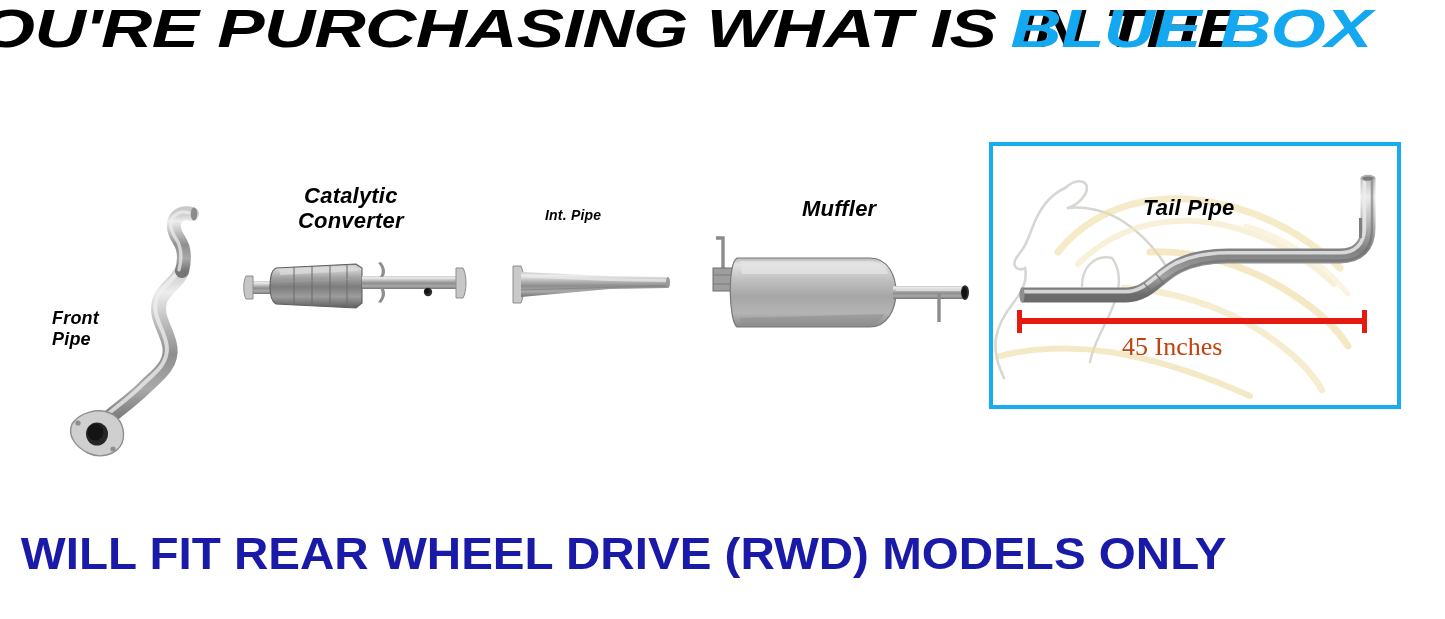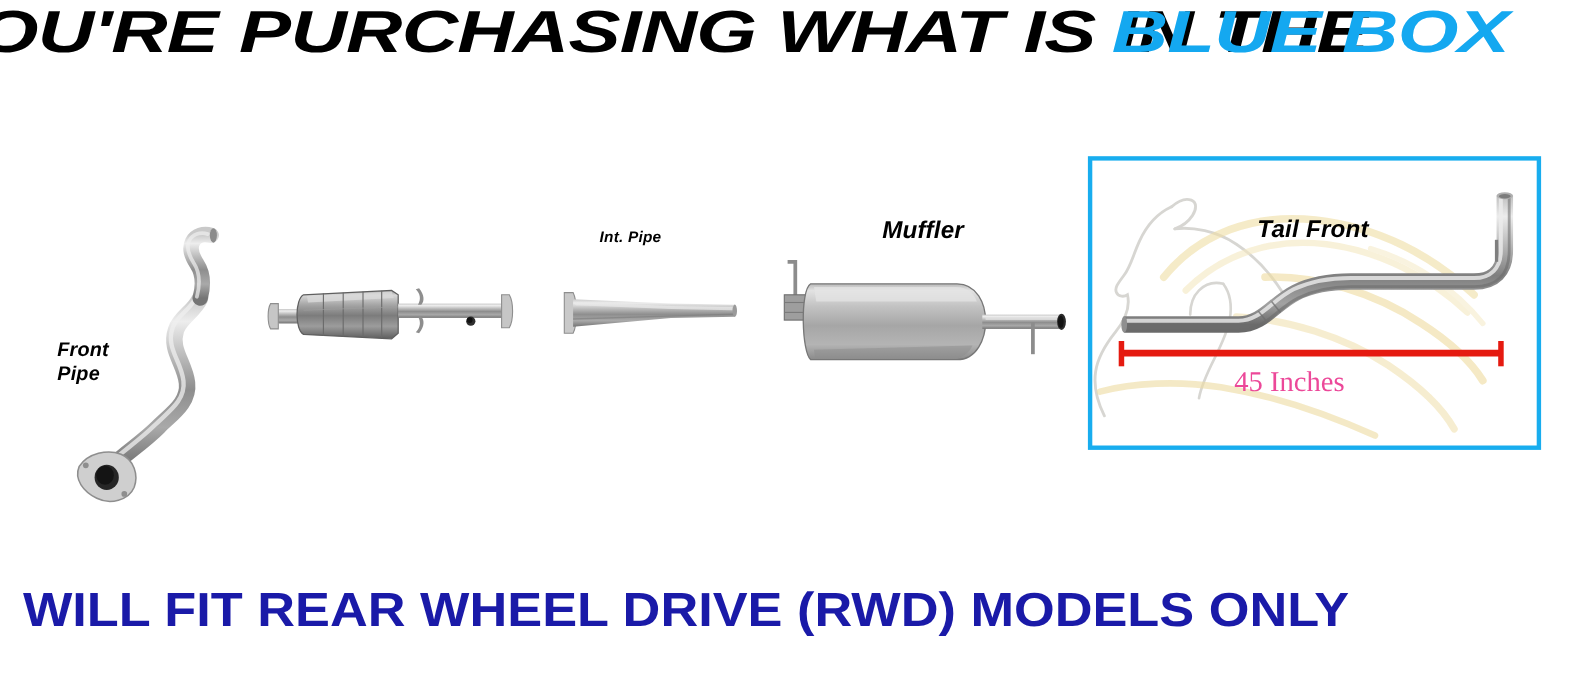--- a/index.html
+++ b/index.html
@@ -100,21 +100,21 @@
     background: transparent;
     box-sizing: content-box;
   }
 
   #dimension-label {
     position: absolute;
     left: 1122px;
     top: 332px;
     font-family: "Liberation Serif", serif;
     font-size: 26px;
-    color: #ec4899;
+    color: #c2410c;
     white-space: nowrap;
     z-index: 6;
   }
 </style>
 </head>
 <body>
 
 <div id="canvas">
 
   <div id="header-banner">
@@ -339,26 +339,28 @@
         <line x1="1018" y1="321" x2="1366" y2="321" stroke="#E51A10" stroke-width="6" stroke-linecap="butt"></line>
         <line x1="1019.5" y1="310" x2="1019.5" y2="333" stroke="#E51A10" stroke-width="5" stroke-linecap="butt"></line>
         <line x1="1364.5" y1="310" x2="1364.5" y2="333" stroke="#E51A10" stroke-width="5" stroke-linecap="butt"></line>
       </g>
     </g>
   </svg>
 
   <div class="part-label" id="label-front-pipe">Front
 Pipe</div>
 
+  <div class="part-label" id="label-catalytic">Catalytic
+Converter</div>
 
   <div class="part-label" id="label-int-pipe">Int. Pipe</div>
 
   <div class="part-label" id="label-muffler">Muffler</div>
 
-  <div class="part-label" id="label-tail-pipe">Tail Front</div>
+  <div class="part-label" id="label-tail-pipe">Tail Pipe</div>
 
   <div id="blue-box"></div>
 
   <div id="dimension-label">45 Inches</div>
 
   <div id="bottom-banner">
     <span id="bottom-banner-text">WILL FIT REAR WHEEL DRIVE (RWD) MODELS ONLY</span>
   </div>
 
 </div>

